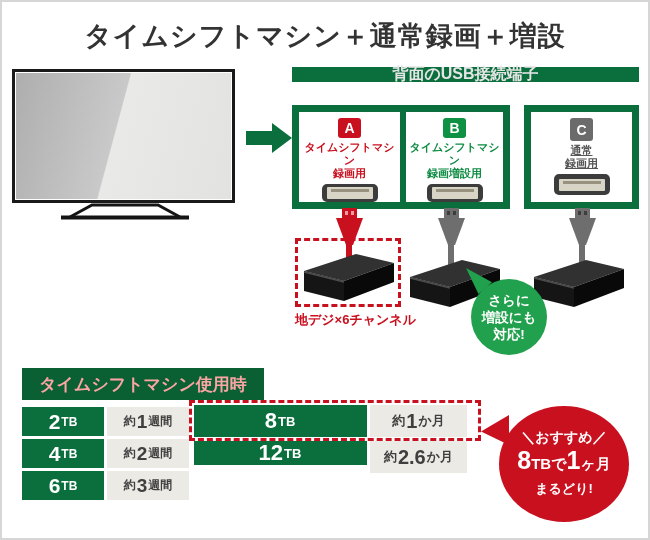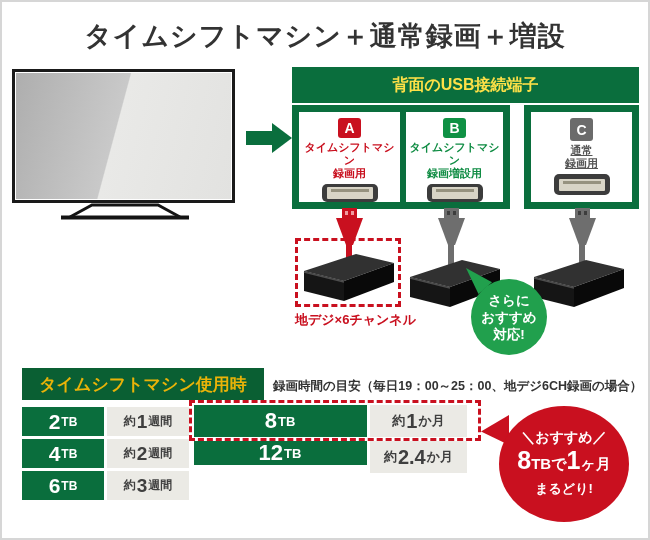--- a/index.html
+++ b/index.html
@@ -17,21 +17,21 @@
 
   
   .tv-frame{left:10px;top:67px;width:223px;height:134px;border:3px solid #1a1a1a;background:#fff;padding:1px;}
   .tv-screen{width:100%;height:100%;background:linear-gradient(105deg,#aeaeae 0%,#c9c9c9 46%,#e9e9e7 46.5%,#e2e2e0 100%);}
 
   
   .arrow-rect{left:244px;top:129px;width:26px;height:14px;background:var(--green-main);}
   .arrow-head{left:270px;top:121px;width:0;height:0;border-top:15px solid transparent;border-bottom:15px solid transparent;border-left:20px solid var(--green-main);}
 
   
-  .usb-header{left:290px;top:65px;width:347px;height:36px;background:var(--green-main);color:#fde047;font-size:16px;font-weight:bold;display:flex;align-items:center;justify-content:center;}
+  .usb-header{left:290px;top:65px;width:347px;height:15px;background:var(--green-main);color:#e5e5e5;font-size:16px;font-weight:bold;display:flex;align-items:center;justify-content:center;}
   .panel{background:var(--green-main);}
   .panel-ab{left:290px;top:103px;width:218px;height:104px;}
   .panel-c{left:522px;top:103px;width:115px;height:104px;}
   .port-box{background:#fff;display:flex;flex-direction:column;align-items:center;padding-top:6px;}
   .box-a{left:297px;top:110px;width:101px;height:90px;}
   .box-b{left:404px;top:110px;width:97px;height:90px;}
   .box-c{left:529px;top:110px;width:101px;height:90px;}
   .port-badge{width:23px;height:23px;border-radius:3px;color:#fff;font-size:14px;font-weight:bold;display:flex;align-items:center;justify-content:center;}
   .badge-a{background:var(--red);} .badge-b{background:var(--green-badge);} .badge-c{background:var(--gray-badge);}
   .port-label{margin-top:3px;text-align:center;font-size:11px;font-weight:bold;line-height:13px;}
@@ -50,21 +50,21 @@
 
   
   .dashed-box{left:293px;top:236px;width:106px;height:69px;border:3px dashed var(--red);}
   .channel-label{left:293px;top:309px;font-size:13px;font-weight:bold;color:var(--red);}
 
   
   .bubble-tail{left:464px;top:266px;width:26px;height:26px;background:var(--green-bright);clip-path:polygon(0 0,100% 55%,48% 100%);}
   .bubble{left:469px;top:277px;width:76px;height:76px;border-radius:50%;background:var(--green-bright);color:#fff;display:flex;flex-direction:column;align-items:center;justify-content:center;font-size:13.5px;font-weight:bold;line-height:17px;text-align:center;}
 
   
-  .usage-header{left:20px;top:366px;width:242px;height:32px;background:var(--green-deep);color:#eab308;font-size:17px;font-weight:bold;display:flex;align-items:center;justify-content:center;}
+  .usage-header{left:20px;top:366px;width:242px;height:32px;background:var(--green-deep);color:#fca5a5;font-size:17px;font-weight:bold;display:flex;align-items:center;justify-content:center;}
   .usage-note{left:271px;top:376px;font-size:12.5px;font-weight:bold;color:#333;}
 
   
   .cap-cell{background:var(--green-main);color:#fff;display:flex;align-items:center;justify-content:center;white-space:nowrap;}
   .dur-cell{background:var(--cell-gray);color:#3f3f3f;display:flex;align-items:center;justify-content:center;white-space:nowrap;}
   .cap-num{font-size:21px;font-weight:bold;} .cap-unit{font-size:12px;font-weight:bold;margin-left:1px;}
   .dur-pre{font-size:12px;font-weight:bold;} .dur-num{font-size:19px;font-weight:bold;margin:0 1px;} .dur-suf{font-size:12px;font-weight:bold;}
   .rcap-num{font-size:22px;font-weight:bold;} .rcap-unit{font-size:13px;font-weight:bold;margin:0 1px;} .rcap-extra{font-size:15px;font-weight:bold;}
   .rdur-pre{font-size:13px;font-weight:bold;} .rdur-num{font-size:20px;font-weight:bold;margin:0 1px;} .rdur-suf{font-size:13px;font-weight:bold;font-family:Liberation Mono, monospace;}
   .dashed-row{left:187px;top:398px;width:292px;height:41px;border:3px dashed var(--red);z-index:5;}
@@ -172,26 +172,25 @@
     <polygon points="46,32 96,14 96,33 46,52" fill="#090909"></polygon>
     <line x1="6" y1="23" x2="46" y2="33" stroke="#4d4d4d" stroke-width="1.5"></line>
   </svg>
 
   <div class="abs dashed-box"></div>
   <div class="abs channel-label">地デジ×6チャンネル</div>
 
   <div class="abs bubble-tail"></div>
   <div class="abs bubble">
     <div>さらに</div>
-    <div>おすすめ</div>
+    <div>増設にも</div>
     <div>対応!</div>
   </div>
 
   <div class="abs usage-header">タイムシフトマシン使用時</div>
-  <div class="abs usage-note">録画時間の目安（毎日19：00～25：00、地デジ6CH録画の場合）</div>
 
   <div class="abs cap-cell" style="left:20px;top:405px;width:82px;height:29px;">
     <span class="cap-num">2</span>
       <span class="cap-unit">TB</span>
   </div>
   <div class="abs dur-cell" style="left:105px;top:405px;width:82px;height:29px;">
     <span class="dur-pre">約</span>
       <span class="dur-num">1</span>
       <span class="dur-suf">週間</span>
   </div>
@@ -222,21 +221,21 @@
     <span class="rdur-pre">約</span>
       <span class="rdur-num">1</span>
       <span class="rdur-suf">か月</span>
   </div>
   <div class="abs cap-cell" style="left:192px;top:439px;width:173px;height:24px;">
     <span class="rcap-num">12</span>
       <span class="rcap-unit">TB</span>
   </div>
   <div class="abs dur-cell" style="left:368px;top:439px;width:97px;height:32px;">
     <span class="rdur-pre">約</span>
-      <span class="rdur-num">2.4</span>
+      <span class="rdur-num">2.6</span>
       <span class="rdur-suf">か月</span>
   </div>
 
   <div class="abs dashed-row"></div>
 
   <div class="abs badge-tail"></div>
   <div class="abs recommend-badge">
     <div class="rb-top">＼おすすめ／</div>
     <div class="rb-mid">
       <span class="big">8</span><span class="small">TBで</span><span class="big">1</span><span class="small">ヶ月</span>

